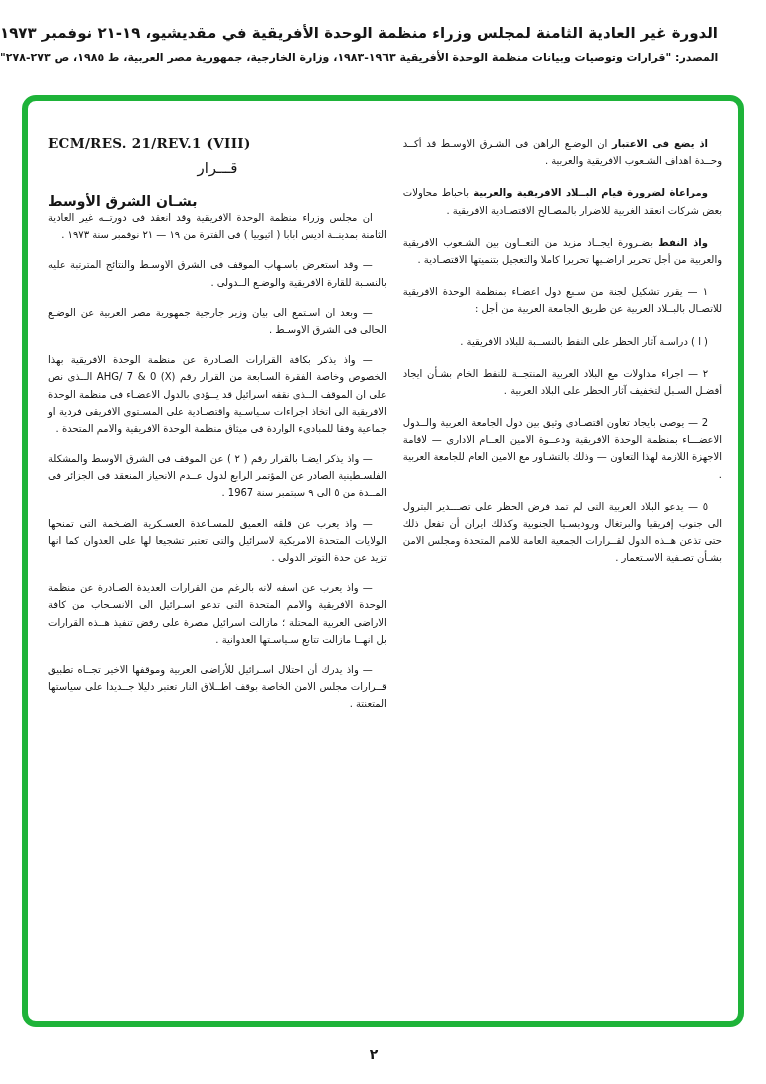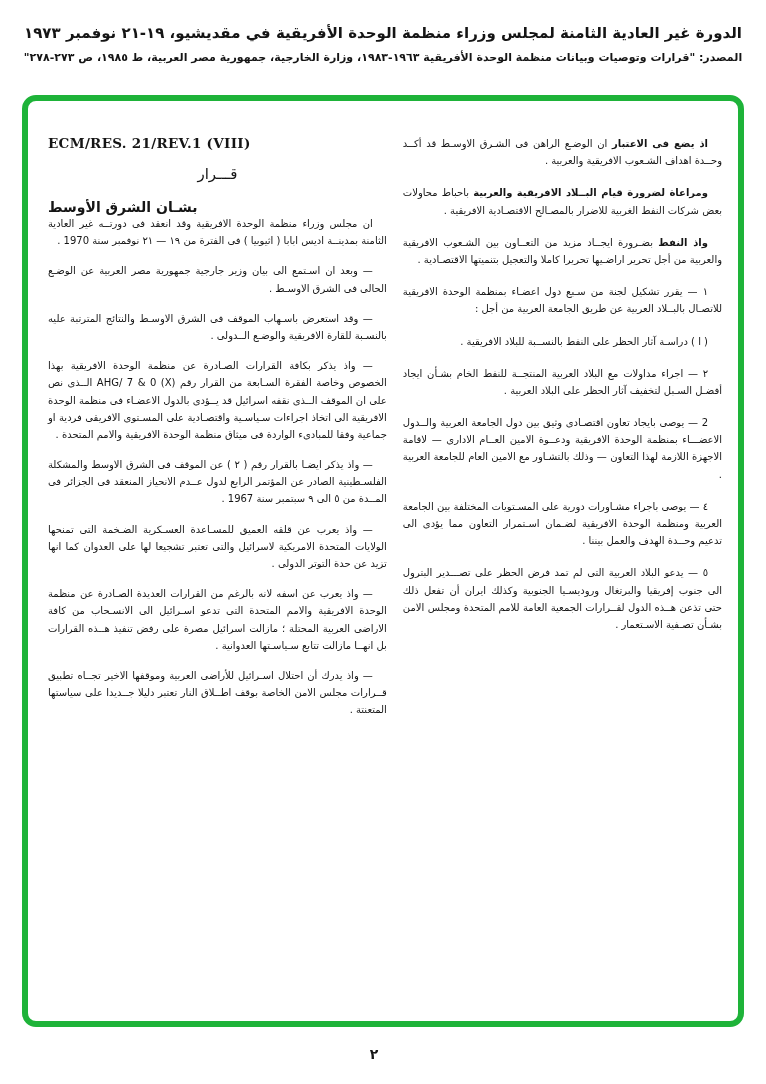--- a/index.html
+++ b/index.html
@@ -6,21 +6,21 @@
   html,body { background:#ffffff; }
   body {
     width:766px; height:1084px;
     position:relative;
     font-family:"DejaVu Sans", sans-serif;
     color:#151515;
     overflow:hidden;
   }
   .page-header {
     position:absolute; top:24px; left:0; right:0;
-    text-align:center; direction:rtl;
+    text-align:left; direction:rtl;
   }
   .page-header .h-line1 {
     font-size:15px; font-weight:bold; letter-spacing:0;
   }
   .page-header .h-line2 {
     margin-top:9px; font-size:11px; font-weight:bold;
   }
   .green-frame {
     position:absolute; left:22px; top:95px;
     width:722px; height:932px;
@@ -36,21 +36,21 @@
     height:100%;
   }
   .col { direction:rtl; }
   .col-left  { width:345px; }
   .col-right { width:325px; }
   .doc-ref {
     direction:ltr; text-align:left;
     font-family:"DejaVu Serif", serif;
     font-size:13.5px; font-weight:600;
     letter-spacing:0.3px;
-    margin-bottom:14px;
+    margin-bottom:8px;
   }
   .doc-title {
     text-align:center; font-weight:normal;
     font-size:15px; margin-bottom:16px;
   }
   .doc-subtitle {
     text-align:left; font-weight:bold;
     font-size:14px; 
   }
   .para {
@@ -76,40 +76,39 @@
 </div>
 
 <div class="green-frame">
   <div class="columns">
 
     <div class="col col-left">
       <div class="doc-ref">ECM/RES. 21/REV.1 (VIII)</div>
       <div class="doc-title">قـــرار</div>
       <div class="doc-subtitle">بشـان الشرق الأوسط</div>
 
-      <p class="para">ان مجلس وزراء منظمة الوحدة الافريقية وقد انعقد فى دورتــه غير العادية الثامنة بمدينــة اديس ابابا ( اثيوبيا ) فى الفترة من ١٩ — ٢١ نوفمبر سنة 1970 .</p>
+      <p class="para">ان مجلس وزراء منظمة الوحدة الافريقية وقد انعقد فى دورتــه غير العادية الثامنة بمدينــة اديس ابابا ( اثيوبيا ) فى الفترة من ١٩ — ٢١ نوفمبر سنة ١٩٧٣ .</p>
+      <p class="para">— وقد استعرض باسـهاب الموقف فى الشرق الاوسـط والنتائج المترتبة عليه بالنسـبة للقارة الافريقية والوضـع الــدولى .</p>
       <p class="para">— وبعد ان اسـتمع الى بيان وزير جارجية جمهورية مصر العربية عن الوضـع الحالى فى الشرق الاوسـط .</p>
-      <p class="para">— وقد استعرض باسـهاب الموقف فى الشرق الاوسـط والنتائج المترتبة عليه بالنسـبة للقارة الافريقية والوضـع الــدولى .</p>
       <p class="para">— واذ يذكر بكافة القرارات الصـادرة عن منظمة الوحدة الافريقية بهذا الخصوص وخاصة الفقرة السـابعة من القرار رقم AHG/ 7 &amp; 0 (X) الــذى نص على ان الموقف الــذى نقفه اسرائيل قد يــؤدى بالدول الاعضـاء فى منظمة الوحدة الافريقية الى اتخاذ اجراءات سـياسـية واقتصـادية على المسـتوى الافريقى فردية او جماعية وفقا للمبادىء الواردة فى ميثاق منظمة الوحدة الافريقية والامم المتحدة .</p>
       <p class="para">— واذ يذكر ايضـا بالقرار رقم ( ٢ ) عن الموقف فى الشرق الاوسط والمشكلة الفلسـطينية الصادر عن المؤتمر الرابع لدول عــدم الانحياز المنعقد فى الجزائر فى المــدة من ٥ الى ٩ سبتمبر سنة 1967 .</p>
       <p class="para">— واذ يعرب عن قلقه العميق للمسـاعدة العسـكرية الضـخمة التى تمنحها الولايات المتحدة الامريكية لاسرائيل والتى تعتبر تشجيعا لها على العدوان كما انها تزيد عن حدة التوتر الدولى .</p>
       <p class="para">— واذ يعرب عن اسفه لانه بالرغم من القرارات العديدة الصـادرة عن منظمة الوحدة الافريقية والامم المتحدة التى تدعو اسـرائيل الى الانسـحاب من كافة الاراضى العربية المحتلة ؛ مازالت اسرائيل مصرة على رفض تنفيذ هــذه القرارات بل انهــا مازالت تتابع سـياسـتها العدوانية .</p>
       <p class="para">— واذ يدرك أن احتلال اسـرائيل للأراضى العربية وموقفها الاخير تجــاه تطبيق قــرارات مجلس الامن الخاصة بوقف اطــلاق النار تعتبر دليلا جــديدا على سياستها المتعنتة .</p>
 
     </div>
 
     <div class="col col-right">
       <p class="para"><span class="lead">اذ يضع فى الاعتبار</span><span> ان الوضـع الراهن فى الشـرق الاوسـط قد أكــد وحــدة اهداف الشـعوب الافريقية والعربية .</span></p>
-      <p class="para"><span class="lead">ومراعاة لضرورة قيام البــلاد الافريقية والعربية</span><span> باحباط محاولات بعض شركات النفط الغربية للاضرار بالمصـالح الاقتصـادية الافريقية .</span></p>
+      <p class="para"><span class="lead">ومراعاة لضرورة قيام البــلاد الافريقية والعربية</span><span> باحباط محاولات بعض شركات انعقد الغربية للاضرار بالمصـالح الاقتصـادية الافريقية .</span></p>
       <p class="para"><span class="lead">واذ النفط</span><span> بضـرورة ايجــاد مزيد من التعــاون بين الشـعوب الافريقية والعربية من أجل تحرير اراضـيها تحريرا كاملا والتعجيل بتنميتها الاقتصـادية .</span></p>
       <p class="para"><span>١ — يقرر تشكيل لجنة من سـبع دول اعضـاء بمنظمة الوحدة الافريقية للاتصـال بالبــلاد العربية عن طريق الجامعة العربية من أجل :</span></p>
       <p class="para"><span>( ا ) دراسـة آثار الحظر على النفط بالنســبة للبلاد الافريقية .</span></p>
       <p class="para"><span>٢ — اجراء مداولات مع البلاد العربية المنتجــة للنفط الخام بشـأن ايجاد أفضـل السـبل لتخفيف آثار الحظر على البلاد العربية .</span></p>
       <p class="para"><span>2 — يوصى بايجاد تعاون اقتصـادى وثيق بين دول الجامعة العربية والــدول الاعضـــاء بمنظمة الوحدة الافريقية ودعــوة الامين العــام الادارى — لاقامة الاجهزة اللازمة لهذا التعاون — وذلك بالتشـاور مع الامين العام للجامعة العربية .</span></p>
-      <p class="para"><span>٤ — يوصى باجراء مشـاورات دورية على المسـتويات المختلفة بين الجامعة العربية ومنظمة الوحدة الافريقية لضـمان اسـتمرار التعاون مما يؤدى الى تدعيم وحــدة الهدف والعمل بيننا .</span></p>
       <p class="para"><span>٥ — يدعو البلاد العربية التى لم تمد فرض الحظر على تصـــدير البترول الى جنوب إفريقيا والبرتغال وروديسـيا الجنوبية وكذلك ايران أن تفعل ذلك حتى تذعن هــذه الدول لقــرارات الجمعية العامة للامم المتحدة ومجلس الامن بشـأن تصـفية الاسـتعمار .</span></p>
 
     </div>
 
   </div>
 </div>
 
 <div class="page-number">٢</div>
 
 </body></html>

